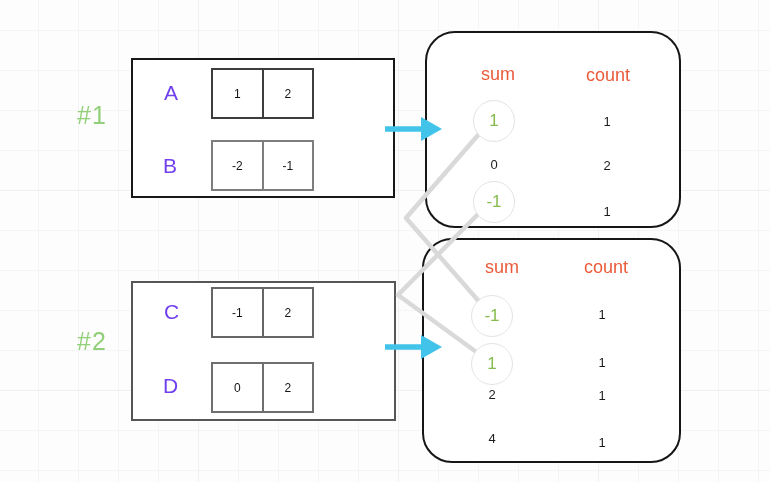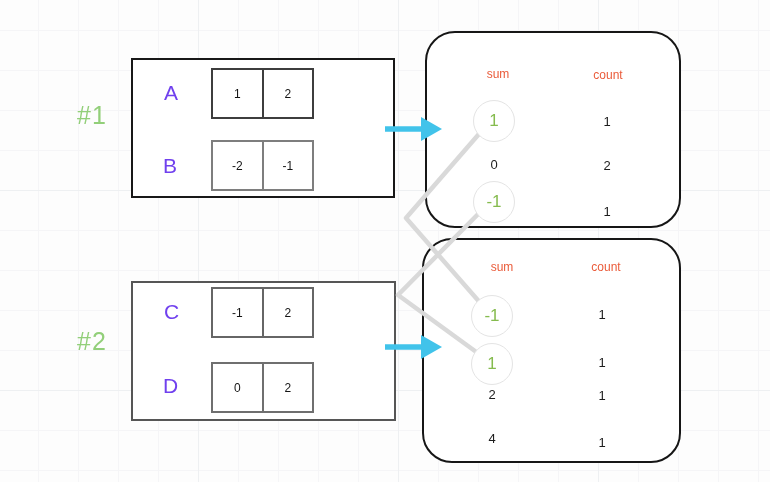--- a/index.html
+++ b/index.html
@@ -23,21 +23,21 @@
   .gbox2{left:131px;top:281px;width:265px;height:140px;border:2px solid #565656;}
   .letter{position:absolute;font-size:21px;color:#7040ee;}
   .cellpair{position:absolute;width:103px;height:51px;border:2px solid;box-sizing:border-box;display:flex;background:#fff;}
   .cellpair .cell{flex:1;display:flex;align-items:center;justify-content:center;font-size:12px;color:#141414;background:#fff;}
   .cellpair .cell:first-child{border-right:2px solid;border-color:inherit;}
   
   .rtable{position:absolute;background:#fff;border:2px solid #161616;border-radius:30px;box-sizing:border-box;}
   .rtable1{left:425px;top:31px;width:256px;height:197px;}
   .rtable2{left:422px;top:238px;width:259px;height:225px;}
   .colhead{position:absolute;width:84px;height:22px;display:flex;align-items:center;justify-content:center;
-           font-size:12px;color:#ea5b3a;z-index:3;}
+           font-size:18px;color:#ea5b3a;z-index:3;}
   .sumval{position:absolute;width:42px;height:42px;display:flex;align-items:center;justify-content:center;
           font-size:13px;color:#1c1c1c;border-radius:50%;z-index:3;box-sizing:border-box;}
   .sumval.circled{border:1.6px solid #e4e4e4;background:#fff;color:#85bb4e;font-size:17px;}
   .countval{position:absolute;width:42px;height:20px;display:flex;align-items:center;justify-content:center;
             font-size:13px;color:#1c1c1c;z-index:3;}
   .overlay{position:absolute;left:0;top:0;z-index:2;pointer-events:none;}
 </style>
 </head>
 <body>
 

